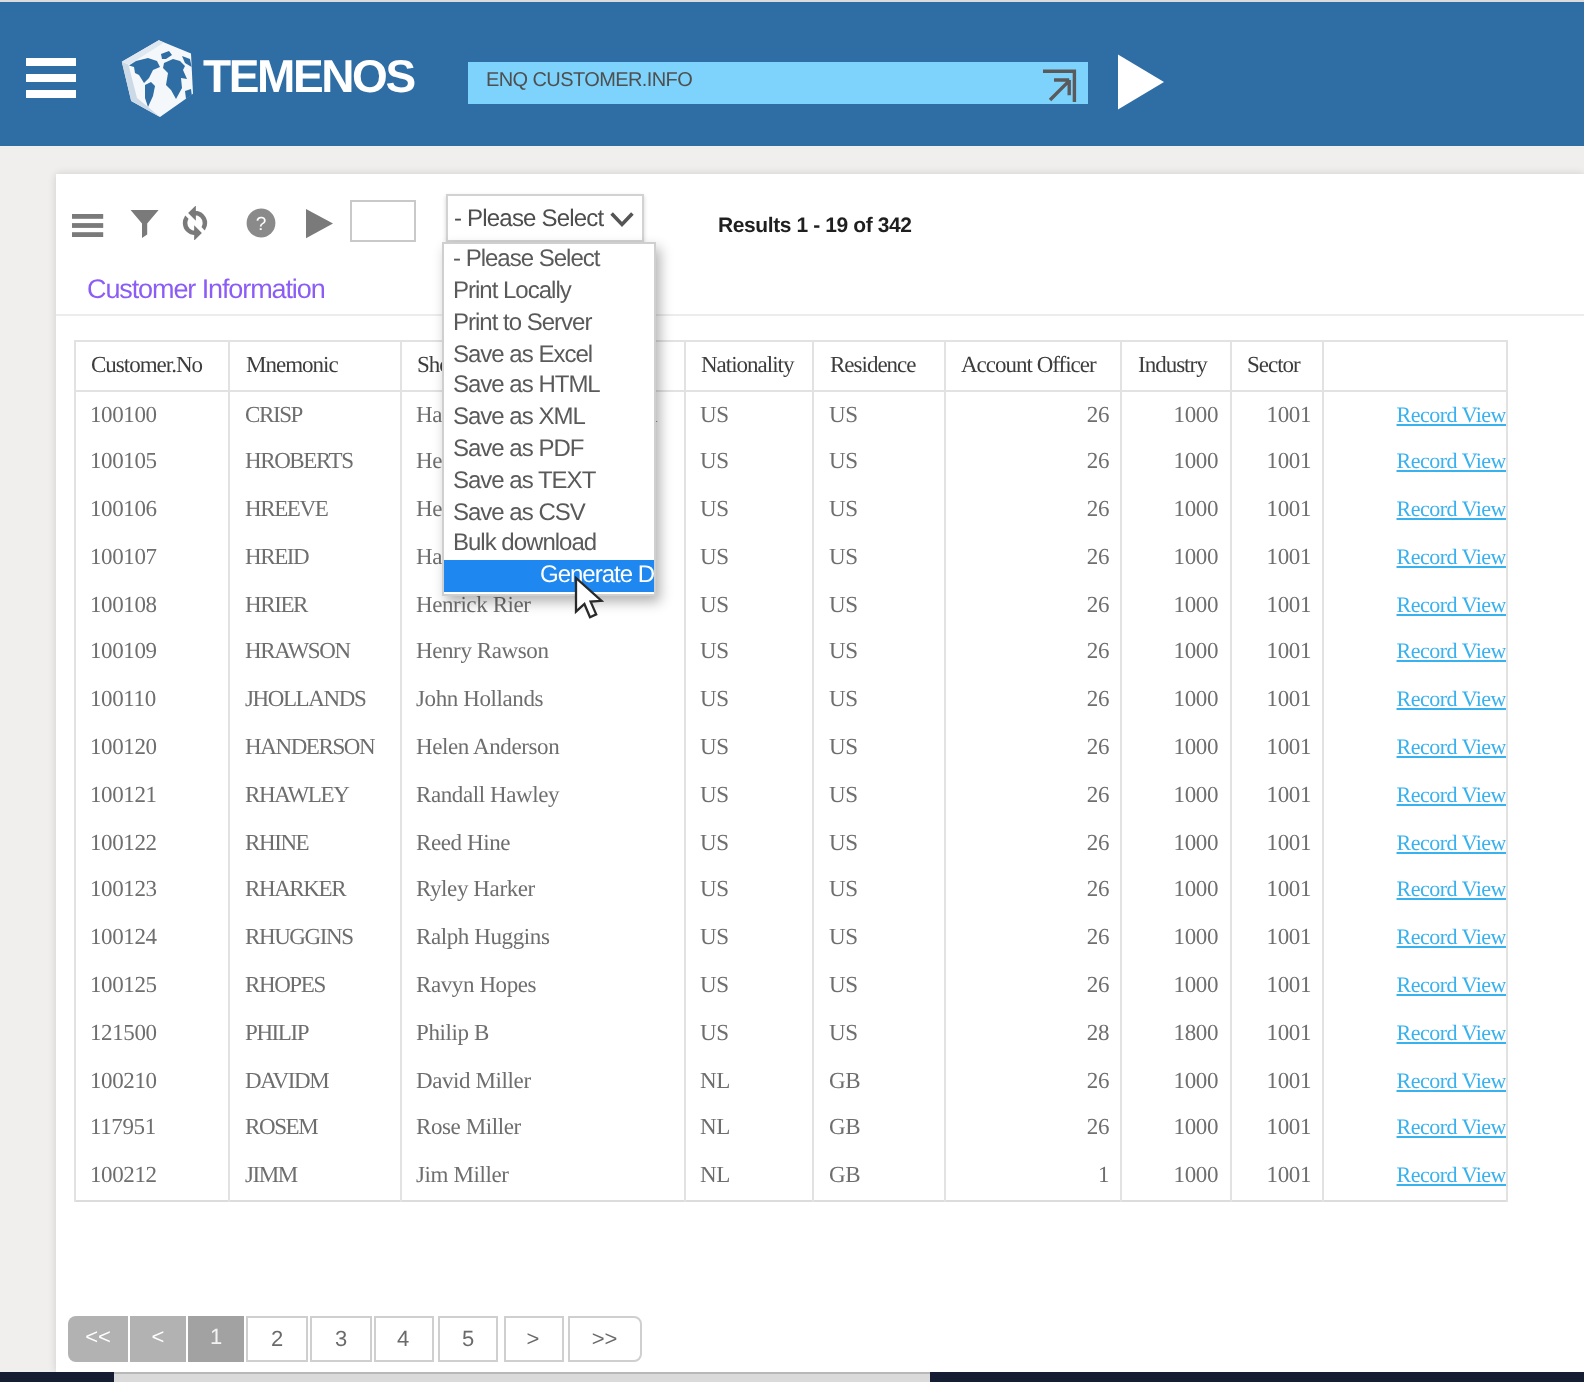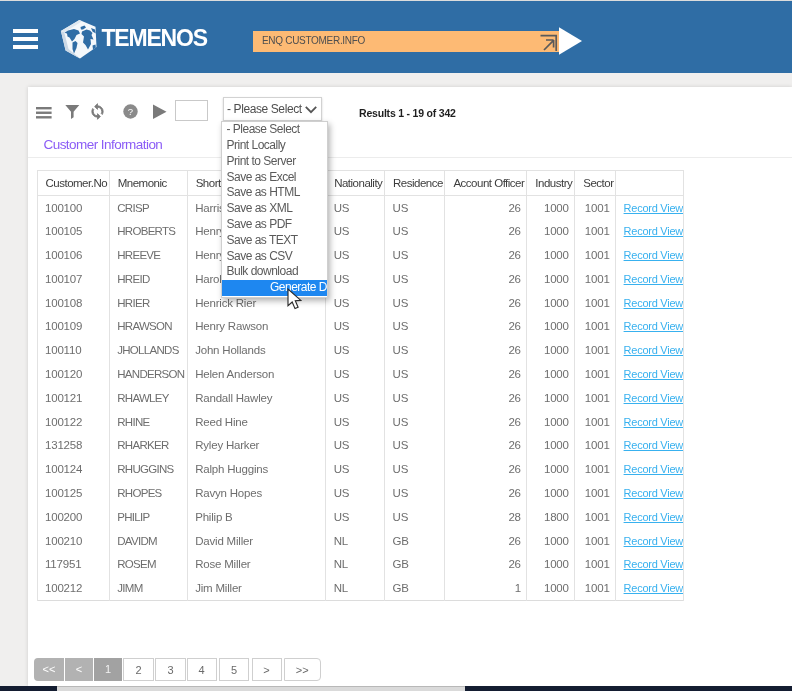--- a/index.html
+++ b/index.html
@@ -1,26 +1,26 @@
 <!DOCTYPE html>
 <html><head><meta charset="utf-8"><style>
 * { margin:0; padding:0; box-sizing:border-box; }
 html,body { width:792px; height:691px; overflow:hidden; background:#fff;
   font-family:"Liberation Sans", sans-serif; }
-#stage { position:absolute; top:0; left:0; width:684px; height:691px; }
+#stage { position:absolute; top:0; left:0; width:792px; height:691px; }
 .abs { position:absolute; }
 
 
 #topline { left:0; top:0; width:792px; height:1px; background:#dcdcdc; }
 #header { left:0; top:1px; width:792px; height:72px; background:#2f6da5; }
 .hbar { position:absolute; left:12.5px; width:25.5px; height:4.2px; background:#fff; }
 #logotext { position:absolute; left:101.5px; top:23.5px; color:#fff; font-size:23px;
   font-weight:bold; letter-spacing:-1.2px; }
-#searchbox { position:absolute; left:253px; top:29.5px; width:309.5px; height:21.5px;
-  background:#fdba74; }
+#searchbox { position:absolute; left:234px; top:29.5px; width:309.5px; height:21.5px;
+  background:#7dd3fc; }
 #searchtext { position:absolute; left:9px; top:-0.5px; line-height:21.5px; font-size:10px;
   letter-spacing:-0.3px; color:#4f4f4f; }
 
 
 #pagebg { left:0; top:73px; width:792px; height:613px; background:#f0efee; }
 #panel { left:27.5px; top:87px; width:764.5px; height:599px; background:#fff;
   box-shadow:0 0 4px rgba(0,0,0,0.14); }
 
 
 #inputbox { left:175px; top:100px; width:32.5px; height:20.5px; background:#fff;
@@ -30,21 +30,21 @@
 #selectbox span { position:absolute; left:3.5px; top:0; line-height:22px; font-size:12px;
   letter-spacing:-0.4px; color:#4e4e4e; }
 #results { left:359px; top:106.5px; font-size:10.5px; font-weight:bold; color:#1f1f1f;
   letter-spacing:-0.2px;text-align:right; }
 #title { left:43.5px; top:137px; font-size:13.5px; letter-spacing:-0.55px; color:#8b5cf6; }
 #hairline { left:27.5px; top:156.5px; width:764.5px; height:1px; background:#ececec; }
 
 
 #tbl { left:36.5px; top:169.5px; border-collapse:collapse; table-layout:fixed; }
 #tbl th, #tbl td { border:1px solid #e2e2e2; overflow:hidden; white-space:nowrap; }
-#tbl { border:1px solid #dcdcdc; }
+#tbl { border:1px solid #dcdcdc;font-family:Liberation Serif, serif; }
 #tbl th { height:25.5px; font-size:11.5px; font-weight:normal; color:#3d3d3d;
   letter-spacing:-0.5px; text-align:left; padding-left:8px; background:#fff; }
 #tbl td { height:23.8px; font-size:11.5px; color:#6e6e6e; letter-spacing:-0.2px;
   padding-left:7.5px; border-top:none; border-bottom:none; }
 #tbl td.c1 { letter-spacing:-0.7px;margin-top:11px; }
 #tbl td.c5, #tbl td.c6, #tbl td.c7 { text-align:right; padding-left:0; padding-right:5.5px; }
 #tbl td.c8 { text-align:right; padding-left:0; }
 .rv { color:#38b1ef; text-decoration:underline; font-size:11px; letter-spacing:-0.25px; }
 
 
@@ -263,21 +263,21 @@
           <td class="c1">RHINE</td>
           <td class="c2">Reed Hine</td>
           <td class="c3">US</td>
           <td class="c4">US</td>
           <td class="c5">26</td>
           <td class="c6">1000</td>
           <td class="c7">1001</td>
           <td class="c8"><span class="rv">Record View</span></td>
         </tr>
 <tr>
-          <td class="c0">131258</td>
+          <td class="c0">100123</td>
           <td class="c1">RHARKER</td>
           <td class="c2">Ryley Harker</td>
           <td class="c3">US</td>
           <td class="c4">US</td>
           <td class="c5">26</td>
           <td class="c6">1000</td>
           <td class="c7">1001</td>
           <td class="c8"><span class="rv">Record View</span></td>
         </tr>
 <tr>
@@ -296,21 +296,21 @@
           <td class="c1">RHOPES</td>
           <td class="c2">Ravyn Hopes</td>
           <td class="c3">US</td>
           <td class="c4">US</td>
           <td class="c5">26</td>
           <td class="c6">1000</td>
           <td class="c7">1001</td>
           <td class="c8"><span class="rv">Record View</span></td>
         </tr>
 <tr>
-          <td class="c0">100200</td>
+          <td class="c0">121500</td>
           <td class="c1">PHILIP</td>
           <td class="c2">Philip B</td>
           <td class="c3">US</td>
           <td class="c4">US</td>
           <td class="c5">28</td>
           <td class="c6">1800</td>
           <td class="c7">1001</td>
           <td class="c8"><span class="rv">Record View</span></td>
         </tr>
 <tr>

